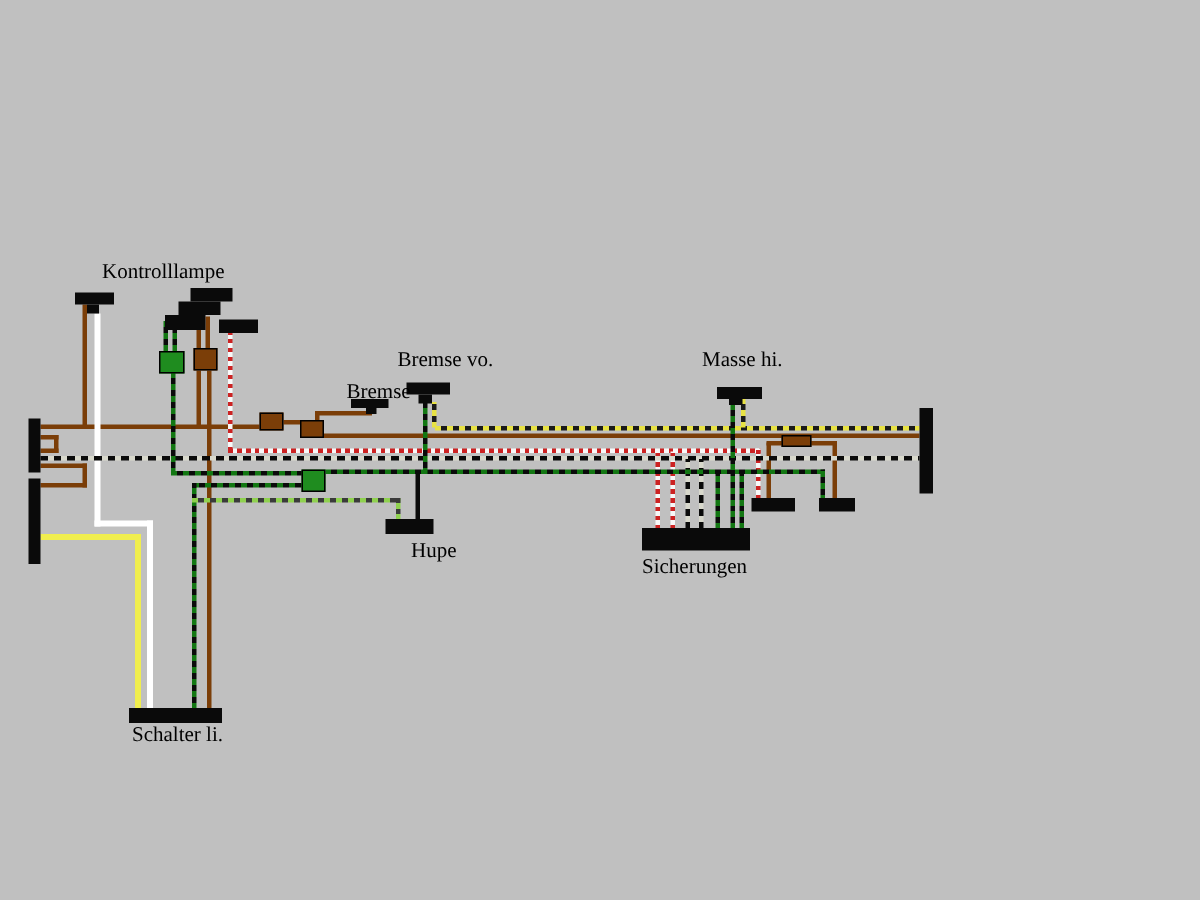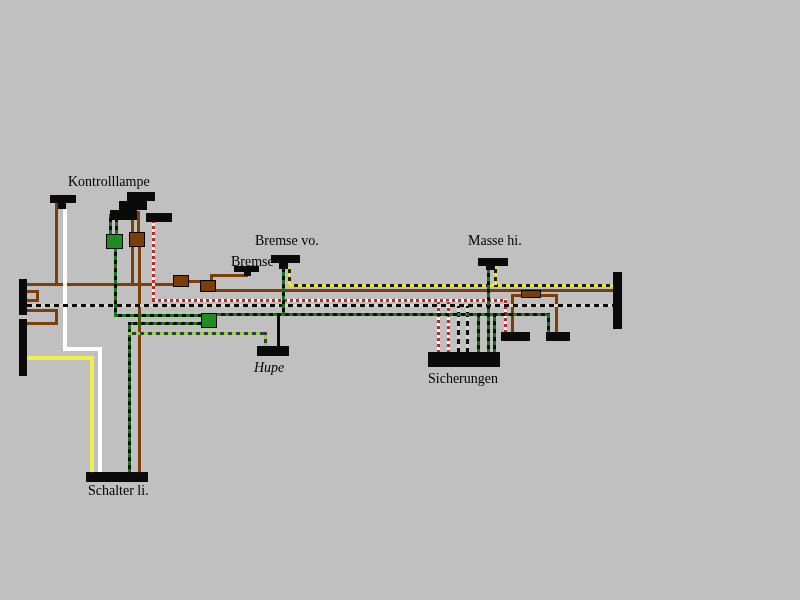--- a/index.html
+++ b/index.html
@@ -113,19 +113,19 @@
     <div class="bar" style="left: 486px; top: 266px; width: 9px; height: 4px;"></div>
     <div class="bar" style="left: 257px; top: 346px; width: 32px; height: 10px;"></div>
     <div class="bar" style="left: 428px; top: 352px; width: 72px; height: 15px;"></div>
     <div class="bar" style="left: 86px; top: 472px; width: 62px; height: 10px;"></div>
     <div class="bar" style="left: 19px; top: 279px; width: 8px; height: 36px;"></div>
     <div class="bar" style="left: 19px; top: 319px; width: 8px; height: 57px;"></div>
     <div class="bar" style="left: 613px; top: 272px; width: 9px; height: 57px;"></div>
     <div class="bar" style="left: 501px; top: 332px; width: 29px; height: 9px;"></div>
     <div class="bar" style="left: 546px; top: 332px; width: 24px; height: 9px;"></div>
     <div class="label" style="left: 30px; top: 175px; margin-left: 38px;">Kontrolllampe</div>
-    <div class="label" style="left: 255px; top: 234px;">Bremse vo.</div>
+    <div class="label" style="left: 265px; top: 234px;">Bremse vo.</div>
     <div class="label" style="left: 231px; top: 255px;">Bremse</div>
     <div class="label" style="left: 468px; top: 234px;">Masse hi.</div>
-    <div class="label" style="left: 254px; top: 361px; font-style: italic;">Hupe</div>
+    <div class="label" style="left: 274px; top: 361px;">Hupe</div>
     <div class="label" style="left: 428px; top: 372px;">Sicherungen</div>
     <div class="label" style="left: 88px; top: 484px;">Schalter li.</div>
   </div>
 
 </body></html>

